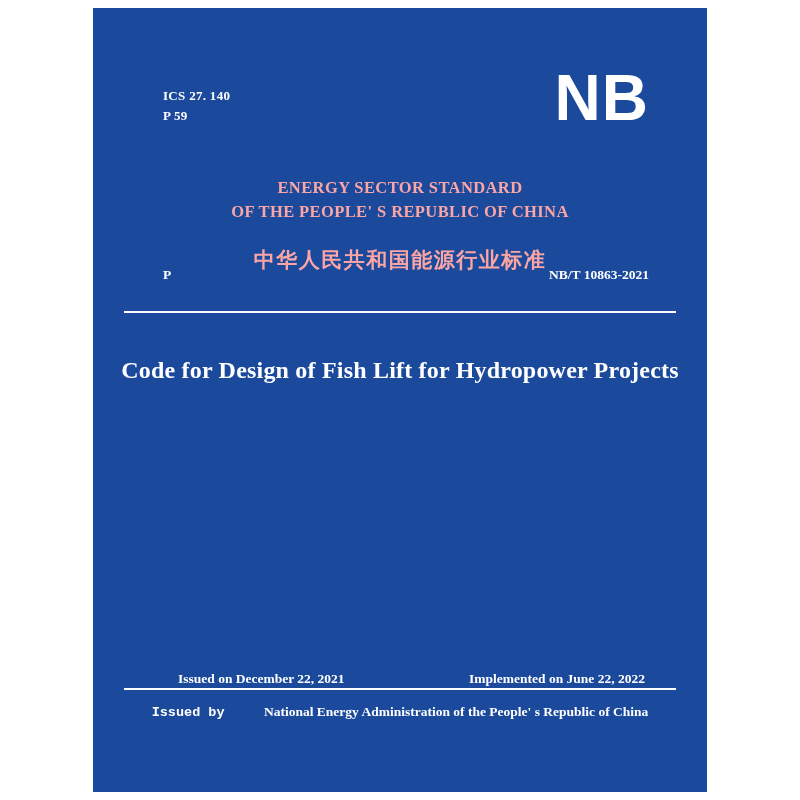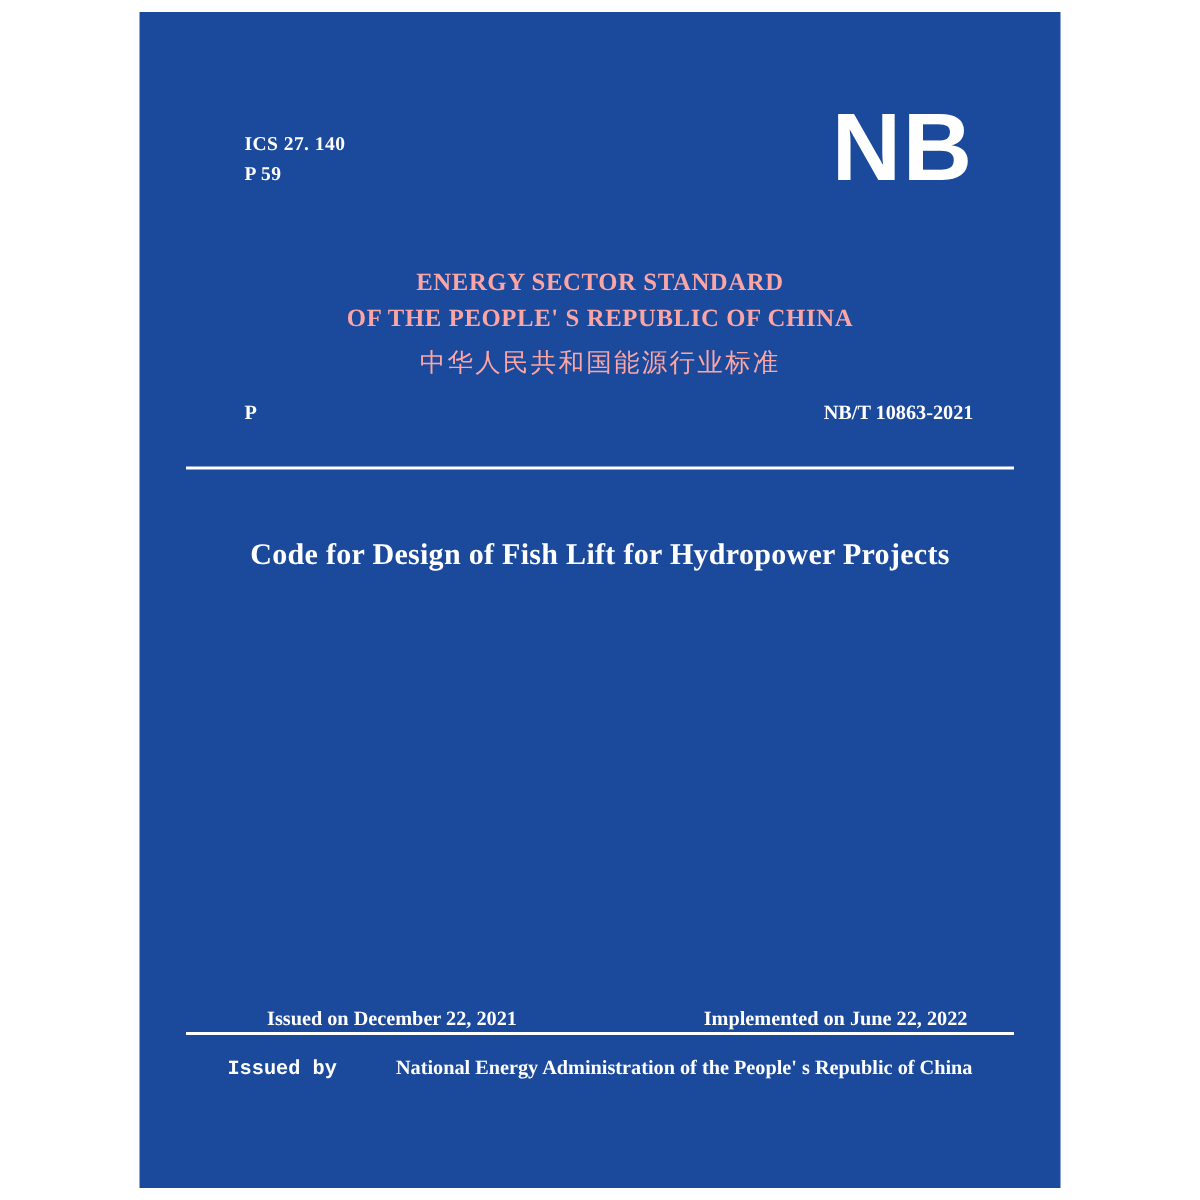--- a/index.html
+++ b/index.html
@@ -58,25 +58,25 @@
     text-align: center;
     color: #fca5a5;
   }
   .org-en1, .org-en2 {
     font-weight: bold;
     font-size: 16.5px;
     letter-spacing: 0.4px;
     line-height: 24px;
   }
   .org-cn {
-    font-weight: normal;
-    font-size: 17px;
+    font-weight: bold;
+    font-size: 21px;
     letter-spacing: 1.5px;
     line-height: 30px;
-    margin-top: 3px;
+    margin-top: 21px;
     font-family: "DejaVu Sans", sans-serif;
   }
   .idrow {
     position: absolute;
     top: 259px;
     left: 0;
     width: 614px;
     height: 22px;
     color: #ffffff;
     font-weight: bold;
@@ -104,21 +104,21 @@
   .title-block {
     position: absolute;
     left: 0;
     top: 348px;
     width: 614px;
     text-align: center;
     color: #ffffff;
   }
   .title-en {
     font-weight: bold;
-    font-size: 20px;
+    font-size: 24px;
     letter-spacing: 0.2px;
     line-height: 28px;
   }
   .title-cn {
     font-weight: bold;
     font-size: 25px;
     letter-spacing: 2px;
     line-height: 38px;
     margin-top: 10px;
     font-family: "DejaVu Sans", sans-serif;

